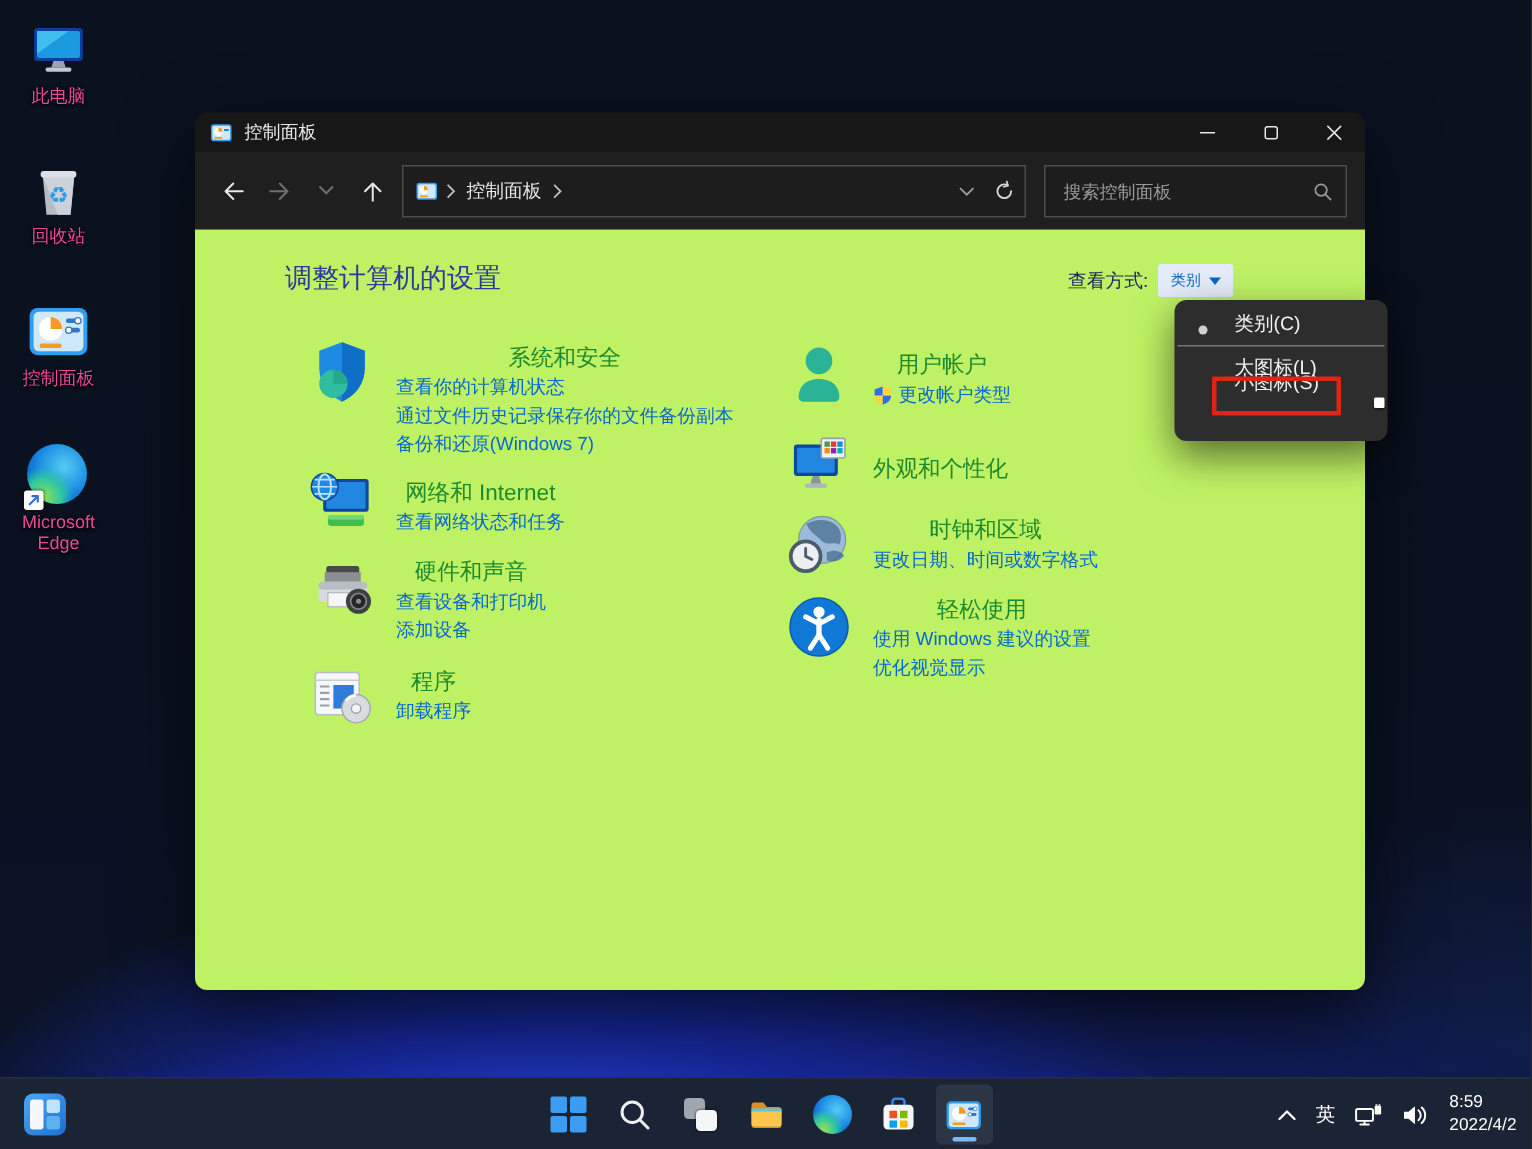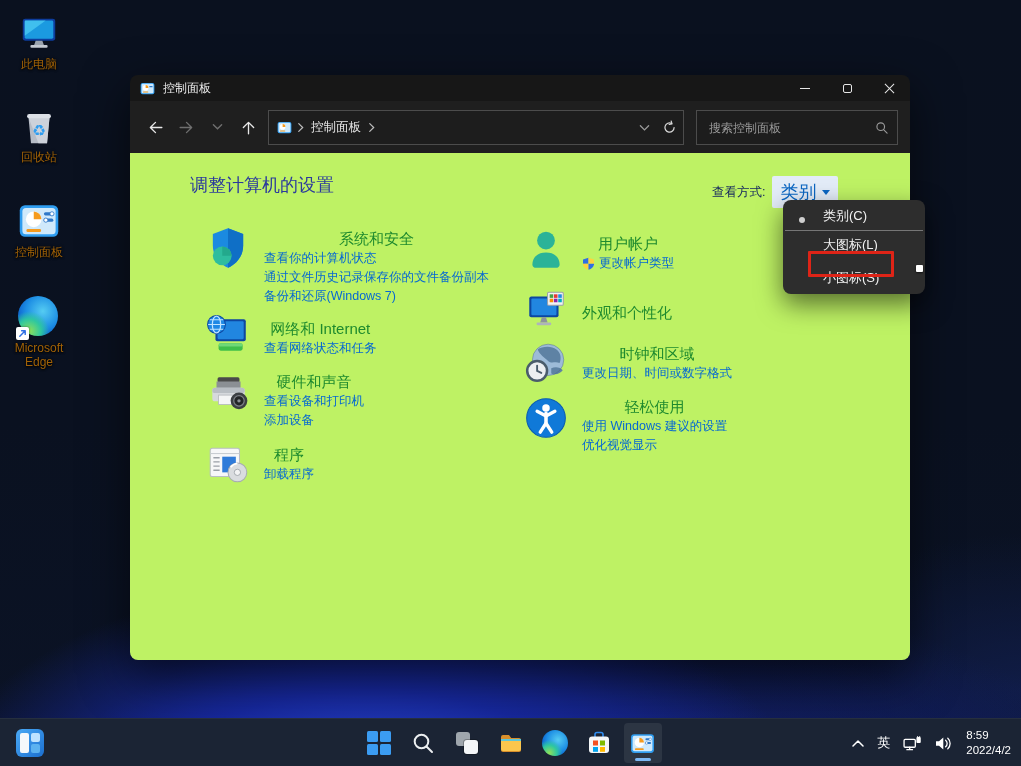--- a/index.html
+++ b/index.html
@@ -10,21 +10,21 @@
   .wallpaper{position:absolute;inset:0;z-index:0;background:
     radial-gradient(640px 360px at 36% 108%, #3b5cf0 0%, #2946cf 16%, #16279a 38%, rgba(10,16,50,0) 70%),
     radial-gradient(900px 520px at 58% 125%, #1c2f9f 0%, #121f6c 40%, rgba(8,12,40,0) 72%),
     radial-gradient(520px 320px at 82% 112%, #0e1a55 0%, rgba(8,10,32,0) 65%),
     radial-gradient(420px 260px at 100% 90%, #101c46 0%, rgba(8,10,32,0) 60%),
     linear-gradient(180deg,#0a111f 0%,#0a1120 55%,#0b1326 100%);}
 
   
   .dicon{position:absolute;left:6px;width:66px;text-align:center;z-index:2;cursor:pointer;}
   .dicon .dic{width:42px;height:42px;margin:0 auto;position:relative;}
-  .dicon .dlabel{margin-top:3px;font-size:12px;color:#a16207;text-shadow:0 1px 2px #000,0 0 3px rgba(0,0,0,.8);line-height:14px;}
+  .dicon .dlabel{margin-top:3px;font-size:12px;color:#ec4899;text-shadow:0 1px 2px #000,0 0 3px rgba(0,0,0,.8);line-height:14px;}
   .edge-ball{width:40px;height:40px;border-radius:50%;background:
     radial-gradient(circle at 28% 88%, #8fe058 0%, #2ec7a0 26%, rgba(0,0,0,0) 44%),
     radial-gradient(circle at 62% 38%, #55ccf2 0%, #1d8ee4 48%, #0b5ec9 76%, #0a55b8 100%);}
   .edge-sm{width:26px;height:26px;border-radius:50%;background:
     radial-gradient(circle at 28% 88%, #8fe058 0%, #2ec7a0 26%, rgba(0,0,0,0) 44%),
     radial-gradient(circle at 62% 38%, #55ccf2 0%, #1d8ee4 48%, #0b5ec9 76%, #0a55b8 100%);}
   .shortcut-badge{position:absolute;left:-2px;bottom:-2px;width:13px;height:13px;background:#fff;border-radius:2px;box-shadow:0 0 2px rgba(0,0,0,.6);display:grid;place-items:center;}
 
   
   .window{position:absolute;left:130px;top:75px;width:780px;height:585px;z-index:10;border-radius:8px;box-shadow:0 16px 48px rgba(0,0,0,.6);}
@@ -44,21 +44,21 @@
   .addrbox .crumb-txt{font-size:12.5px;color:#e8e8e8;margin:0 2px;cursor:pointer;}
   .searchbox{position:absolute;left:566px;top:9px;width:202px;height:35px;border:1px solid #4c4c4c;background:#1d1d1d;display:flex;align-items:center;padding:0 8px 0 10px;}
   .searchbox input{flex:1;background:transparent;border:none;outline:none;color:#cfcfcf;font-size:12px;}
   .searchbox input::placeholder{color:#9a9a9a;}
 
   .content{position:absolute;left:0;top:78px;width:780px;height:507px;background:#bef264;border-radius:0 0 8px 8px;}
   .page-heading{position:absolute;left:60px;top:20px;font-size:18px;color:#2b3a9c;}
   .viewby{position:absolute;left:582px;top:23px;display:flex;align-items:center;gap:7px;}
   .viewby .vb-label{font-size:12.5px;color:#13255e;}
   .vb-btn{background:#e3ecf8;border-radius:2px;padding:4px 8px;display:flex;align-items:center;gap:6px;cursor:pointer;}
-  .vb-btn .vb-val{font-size:18px;color:#0b66c2;}
+  .vb-btn .vb-val{font-size:10px;color:#0b66c2;}
   .vb-caret{width:0;height:0;border-left:4px solid transparent;border-right:4px solid transparent;border-top:5px solid #0b66c2;}
 
   .cat{position:absolute;display:flex;gap:13px;}
   .cat-icon{width:46px;height:46px;flex:0 0 46px;cursor:pointer;}
   .cat-texts{display:flex;flex-direction:column;text-align:center;}
   .cat-title{font-size:15px;color:#1e8a2e;line-height:21px;cursor:pointer;white-space:nowrap;}
   .cat-link{font-size:12.5px;color:#0669d2;line-height:19px;cursor:pointer;white-space:nowrap;display:flex;align-items:center;gap:4px;}
   .cat-texts .cat-link:first-of-type{margin-top:3px;}
 
   
@@ -418,21 +418,21 @@
 
   <div class="view-menu">
     <div class="vm-item" style="top:4px">
       <span class="vm-bullet"></span>
       <span>类别(C)</span>
     </div>
     <div class="vm-sep"></div>
     <div class="vm-item" style="top:33px">
       <span>大图标(L)</span>
     </div>
-    <div class="vm-item" style="top:66px">
+    <div class="vm-item" style="top:43px">
       <span>小图标(S)</span>
     </div>
   </div>
   <div class="anno-box"></div>
   <div class="cursor-dot"></div>
 
   <div class="taskbar">
     <div class="widgets-btn">
       <div class="widgets-ic">
         <span class="wleft"></span>

